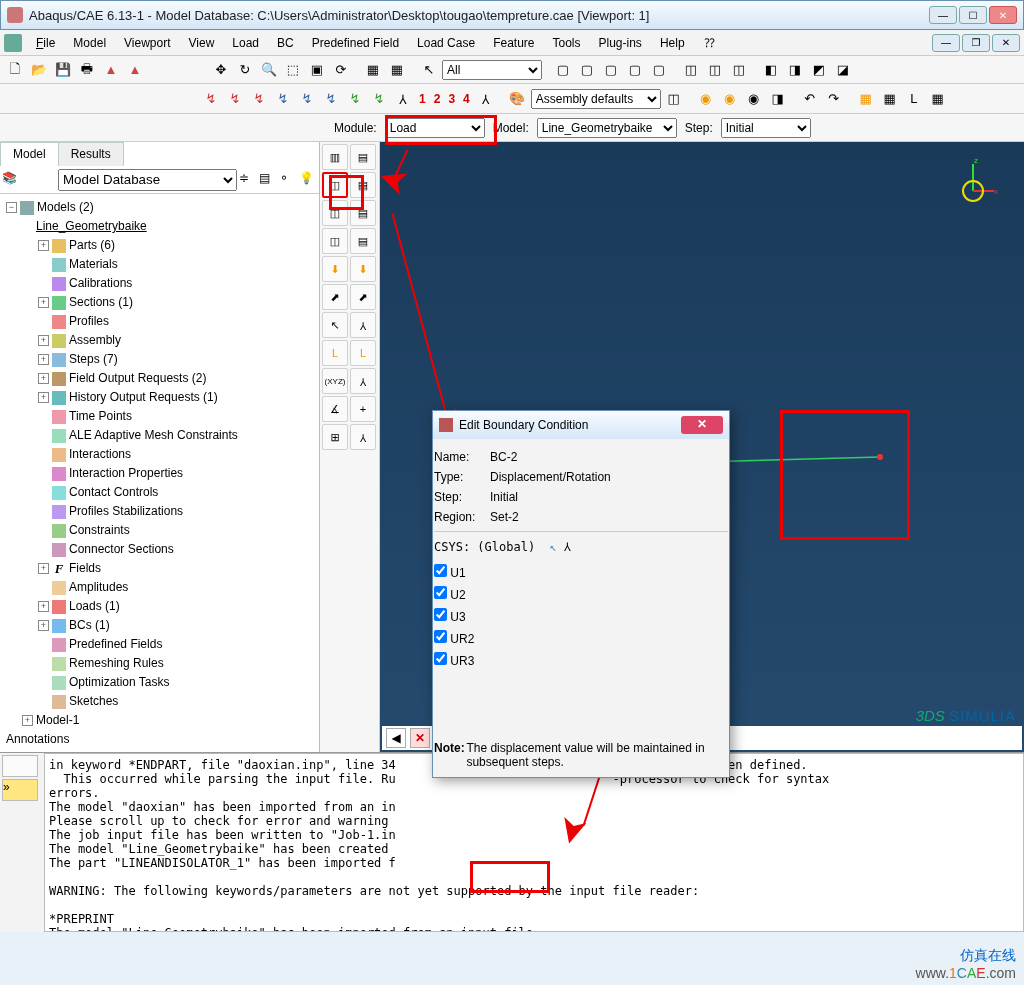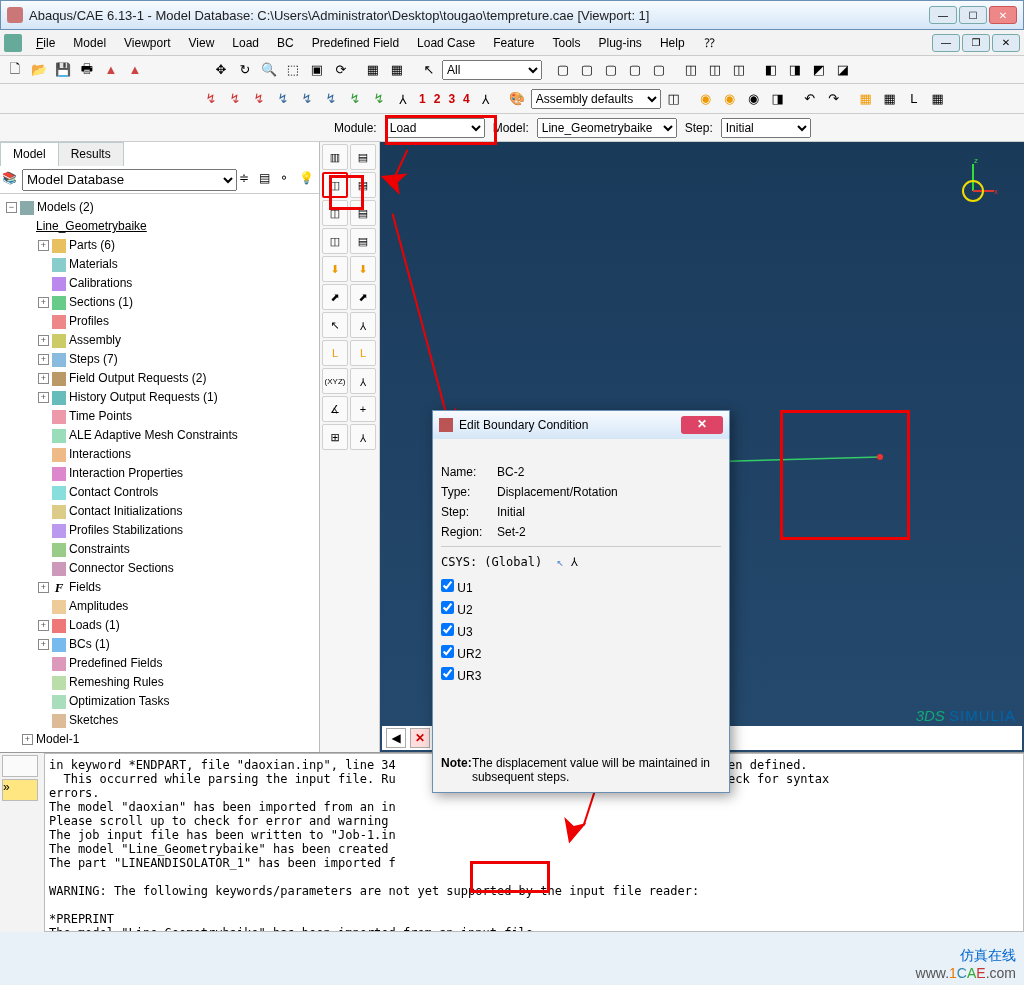--- a/index.html
+++ b/index.html
@@ -30,21 +30,21 @@
 .row3 { height: 28px; padding-left: 330px; gap: 4px; }
 
 .mainrow { display: flex; height: 610px; }
 
 .leftpanel { width: 320px; display: flex; flex-direction: column; background: #fff; border-right: 1px solid #bbb; }
 .tabs { height: 24px; display: flex; }
 .tabs .tab { padding: 4px 12px; border: 1px solid #bcc; border-bottom: none; background: #fff; margin-right: -1px; font-size: 12px; }
 .tabs .tab.active { font-weight: normal; background: #fff; }
 .tabs .tab.inactive { background: #eee; }
 .treehdr { height: 28px; display: flex; align-items: center; padding: 2px; gap: 2px; border-bottom: 1px solid #ccc; }
-.treehdr select { flex: 1; height: 22px; }
+.treehdr select { flex: 1; height: 22px; margin-left: 36px; }
 .treehdr .sm { width: 18px; height: 18px; }
 .tree { flex: 1; overflow: auto; padding: 4px; position: relative; }
 .tree ul { list-style: none; padding-left: 16px; }
 .tree li { line-height: 19px; white-space: nowrap; }
 .tree .rowi { display: flex; align-items: center; gap: 3px; }
 .tree .exp { width: 11px; height: 11px; border: 1px solid #888; font-size: 9px; line-height: 9px; text-align: center; color: #555; cursor: pointer; }
 .tree .exp.none { border: none; }
 .tree .ico { width: 14px; height: 14px; display: inline-block; }
 .tree .ico.parts { background: #e8c060; }
 .tree .ico.mat { background: #8cc; }
@@ -100,21 +100,21 @@
 .watermark { position: absolute; bottom: 4px; right: 8px; text-align: right; font-size: 14px; font-family: SimSun, sans-serif; }
 .watermark .cn { color: #06c; }
 .watermark .url { color: #555; }
 .watermark .url .c1 { color: #e70; } .watermark .url .cC { color: #38a; } .watermark .url .cA { color: #3a3; } .watermark .url .cE { color: #c33; }
 
 
 .dialog { position: absolute; top: 410px; left: 432px; width: 298px; background: #f3f3f3; border: 1px solid #6a8fb5; box-shadow: 3px 3px 12px rgba(0,0,0,0.4); font-size: 12px; }
 .dialog .dtitle { height: 28px; background: linear-gradient(#f7fbff,#d5e6f7); display: flex; align-items: center; padding: 0 6px; }
 .dialog .dtitle .di { width: 14px; height: 14px; background: #b55; margin-right: 6px; }
 .dialog .dtitle .dx { margin-left: auto; width: 42px; height: 18px; background: #d46; color: #fff; border-radius: 3px; text-align: center; line-height: 16px; font-weight: bold; }
-.dialog .dbody { padding: 8px 8px; margin-top: 15px; }
+.dialog .dbody { padding: 8px 1px; }
 .dialog .drow { display: flex; padding: 3px 0; }
 .dialog .drow .k { width: 56px; }
 .dialog .csys { border-top: 1px solid #ccc; margin-top: 4px; padding-top: 6px; font-family: Consolas, monospace; }
 .dialog .checks { margin-top: 6px; }
 .dialog .checks label { display: block; padding: 3px 0; }
 .dialog .note { margin-top: 70px; display: flex; justify-content: space-between; }
 .dialog .note .nk { font-weight: bold; width: 42px; }
 .dialog .btns { display: flex; justify-content: space-around; padding: 10px; }
 .dialog .btns button { width: 78px; height: 24px; }
 
@@ -364,27 +364,20 @@
                       <span class="exp none"></span>
                       <span class="ico ipr"></span>
                       <span class="lbl">Interaction Properties</span>
                     </div>
                   </li>
                   <li>
                     <div class="rowi">
                       <span class="exp none"></span>
                       <span class="ico cc"></span>
                       <span class="lbl">Contact Controls</span>
-                    </div>
-                  </li>
-                  <li>
-                    <div class="rowi">
-                      <span class="exp none"></span>
-                      <span class="ico ci"></span>
-                      <span class="lbl">Contact Initializations</span>
                     </div>
                   </li>
                   <li>
                     <div class="rowi">
                       <span class="exp none"></span>
                       <span class="ico cs"></span>
                       <span class="lbl">Profiles Stabilizations</span>
                     </div>
                   </li>
                   <li>

